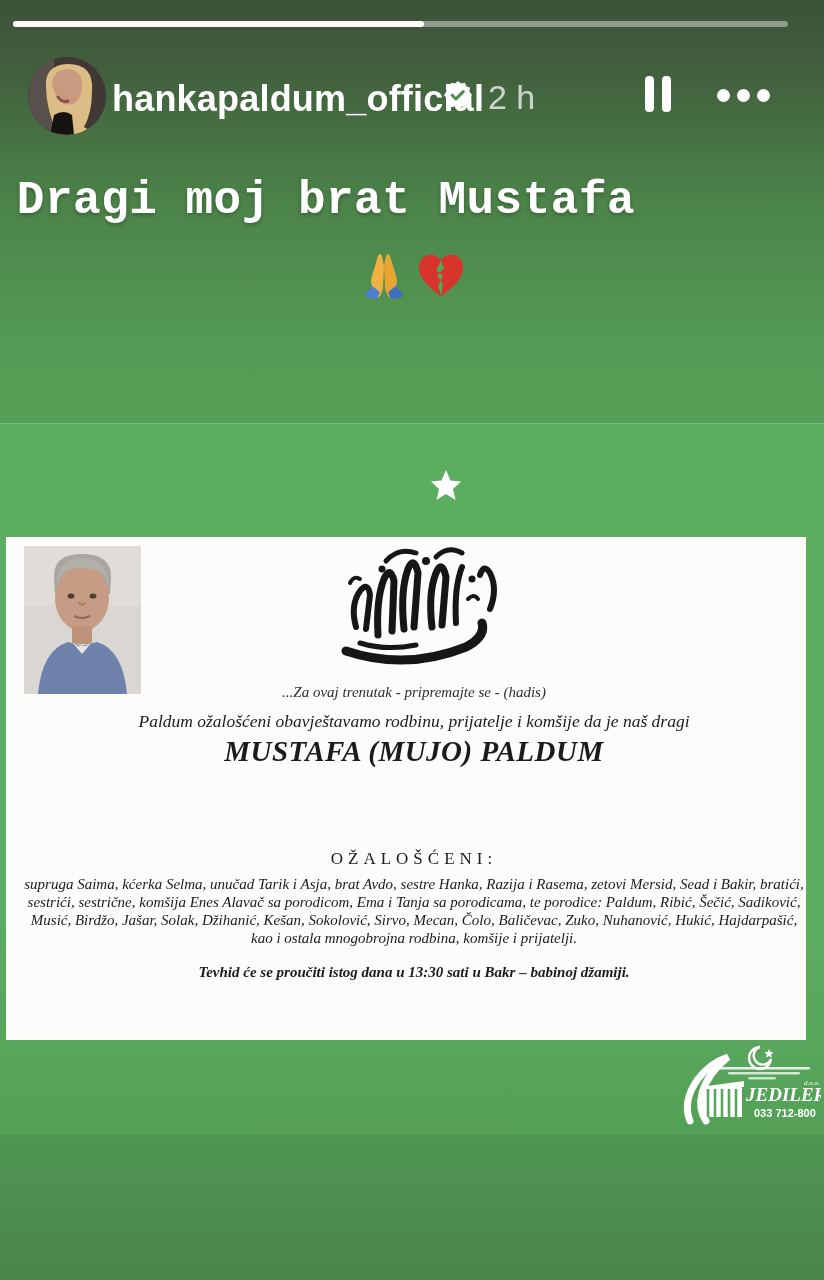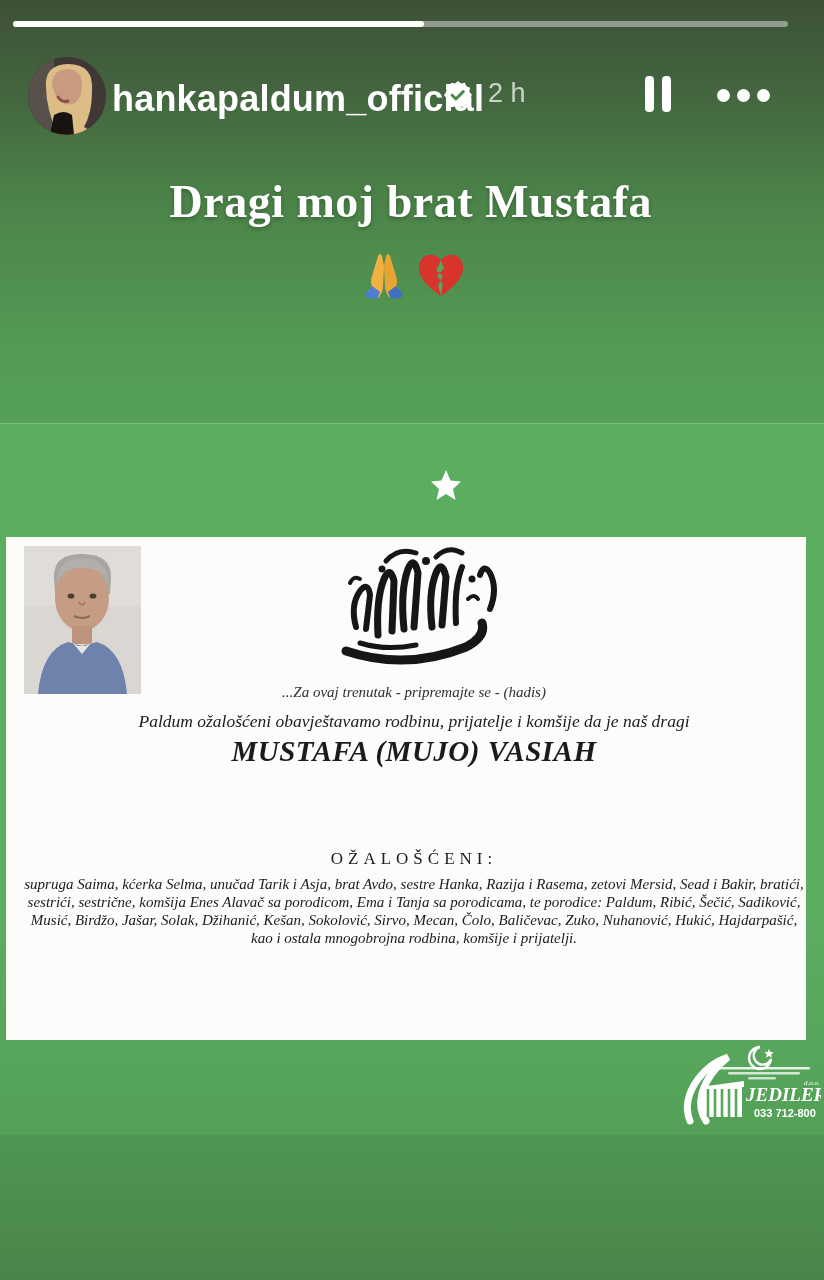--- a/index.html
+++ b/index.html
@@ -28,40 +28,40 @@
   .avatar{
     position:absolute; left:28px; top:5px; width:78px; height:78px;
     border-radius:50%; overflow:hidden; background:#433c38; cursor:pointer;
   }
   .username{
     position:absolute; left:112px; top:26px; font-size:36px; font-weight:700;
     color:#ffffff; letter-spacing:0.2px; cursor:pointer;
   }
   .verified{ position:absolute; left:444px; top:29px; width:28px; height:28px; }
   .timestamp{
-    position:absolute; left:488px; top:26px; font-size:27px;
+    position:absolute; left:488px; top:26px; font-size:34px;
     color:rgba(255,255,255,0.72); font-weight:400;
   }
   .pause-btn{
     position:absolute; left:638px; top:20px; width:40px; height:44px;
     background:none; border:none; cursor:pointer; display:flex; gap:8px;
     align-items:center; justify-content:center;
   }
   .pause-btn span{ display:block; width:9px; height:36px; background:#fff; border-radius:4px; }
   .more-btn{
     position:absolute; left:712px; top:28px; width:62px; height:30px;
     background:none; border:none; cursor:pointer; display:flex; gap:7px;
     align-items:center; justify-content:center;
   }
   .more-btn i{ display:block; width:13px; height:13px; background:#fff; border-radius:50%; }
 
   
   .story-title{
-    position:absolute; left:0; top:175px; width:652px; text-align:right;
-    font-family:Liberation Serif, serif; font-weight:700; font-size:46px;
+    position:absolute; left:0; top:175px; width:652px; text-align:center;
+    font-family:Liberation Mono, monospace; font-weight:700; font-size:46px;
     color:#ffffff; text-shadow:0 2px 4px rgba(0,0,0,0.28); letter-spacing:0.5px;
   }
   .emoji-row{
     position:absolute; left:0; top:248px; width:824px; height:56px;
     display:flex; justify-content:center; align-items:center; gap:6px;
   }
 
   
   .image-region{
     position:absolute; left:0; top:423px; width:824px; height:712px;
@@ -194,23 +194,24 @@
             <circle cx="186" cy="40" r="3.5" fill="#161616" stroke="none"></circle>
             <path d="M64 44 q4 -8 10 -4" stroke-width="4"></path>
             <path d="M182 60 q6 -6 10 0" stroke-width="4"></path>
             <path d="M204 70 Q212 50 204 34 Q198 24 194 36" stroke-width="6"></path>
           </g>
         </svg>
       </div>
 
       <div class="t-center hadis">...Za ovaj trenutak - pripremajte se - (hadis)</div>
       <div class="t-center intro">Paldum ožalošćeni obavještavamo rodbinu, prijatelje i komšije da je naš dragi</div>
-      <div class="t-center deceased-name">MUSTAFA (MUJO) VASIAH</div>
+      <div class="t-center deceased-name">MUSTAFA (MUJO) PALDUM</div>
       <div class="t-center mourners-heading">OŽALOŠĆENI:</div>
       <div class="t-center mourners">supruga Saima, kćerka Selma, unučad Tarik i Asja, brat Avdo, sestre Hanka, Razija i Rasema, zetovi Mersid, Sead i Bakir, bratići, sestrići, sestrične, komšija Enes Alavač sa porodicom, Ema i Tanja sa porodicama, te porodice: Paldum, Ribić, Šečić, Sadiković, Musić, Birdžo, Jašar, Solak, Džihanić, Kešan, Sokolović, Sirvo, Mecan, Čolo, Baličevac, Zuko, Nuhanović, Hukić, Hajdarpašić, kao i ostala mnogobrojna rodbina, komšije i prijatelji.</div>
+      <div class="t-center tevhid">Tevhid će se proučiti istog dana u 13:30 sati u Bakr – babinoj džamiji.</div>
     </div>
 
     <div class="funeral-logo">
       <svg width="145" height="96" viewBox="0 0 145 96">
 
         <g>
           <path fill="none" stroke="#ffffff" stroke-width="2.4" d="M84 8 A11 11 0 1 0 95 20 A9 9 0 1 1 84 8"></path>
           <path fill="#ffffff" d="M93 10 l1.4 3 3.2.3 -2.4 2.2 .7 3.2 -2.9-1.7 -2.9 1.7 .7-3.2 -2.4-2.2 3.2-.3 Z"></path>
         </g>
 

